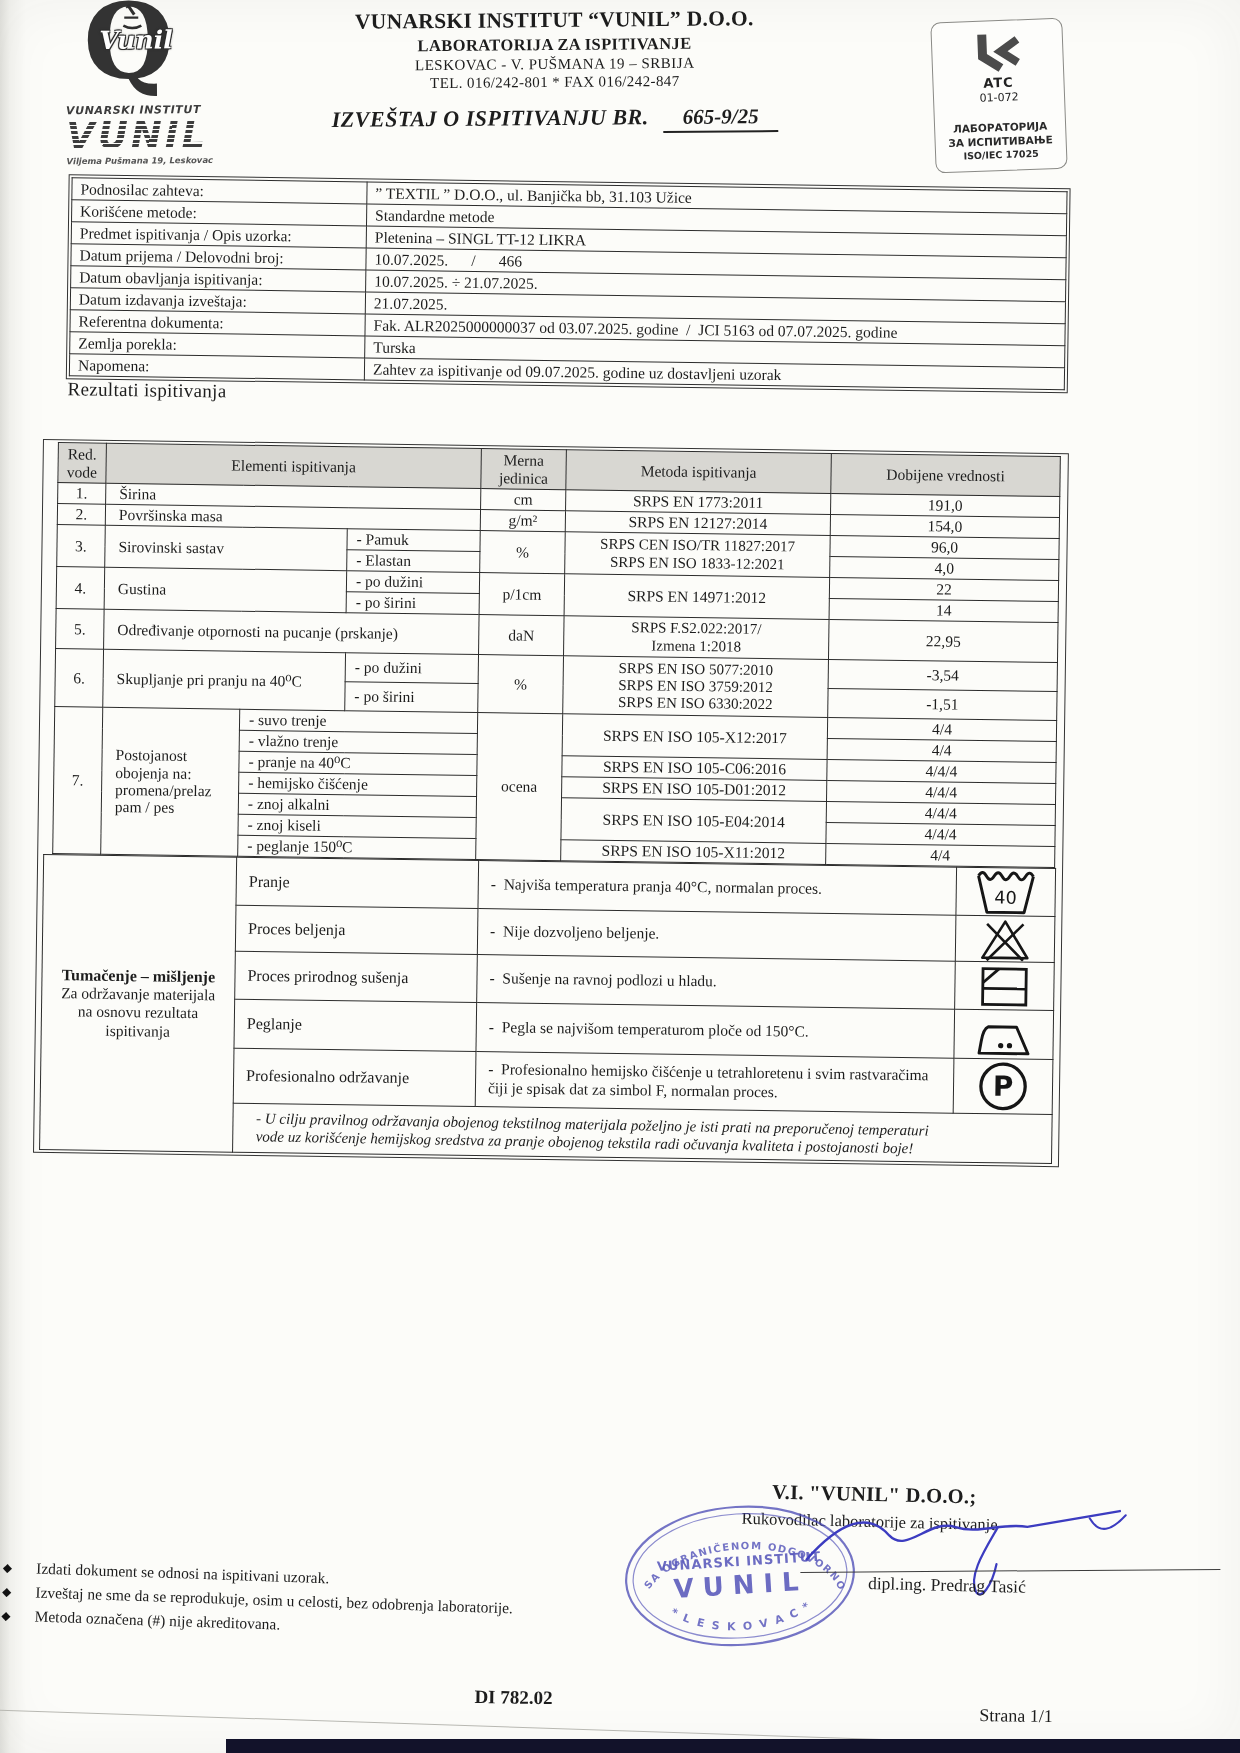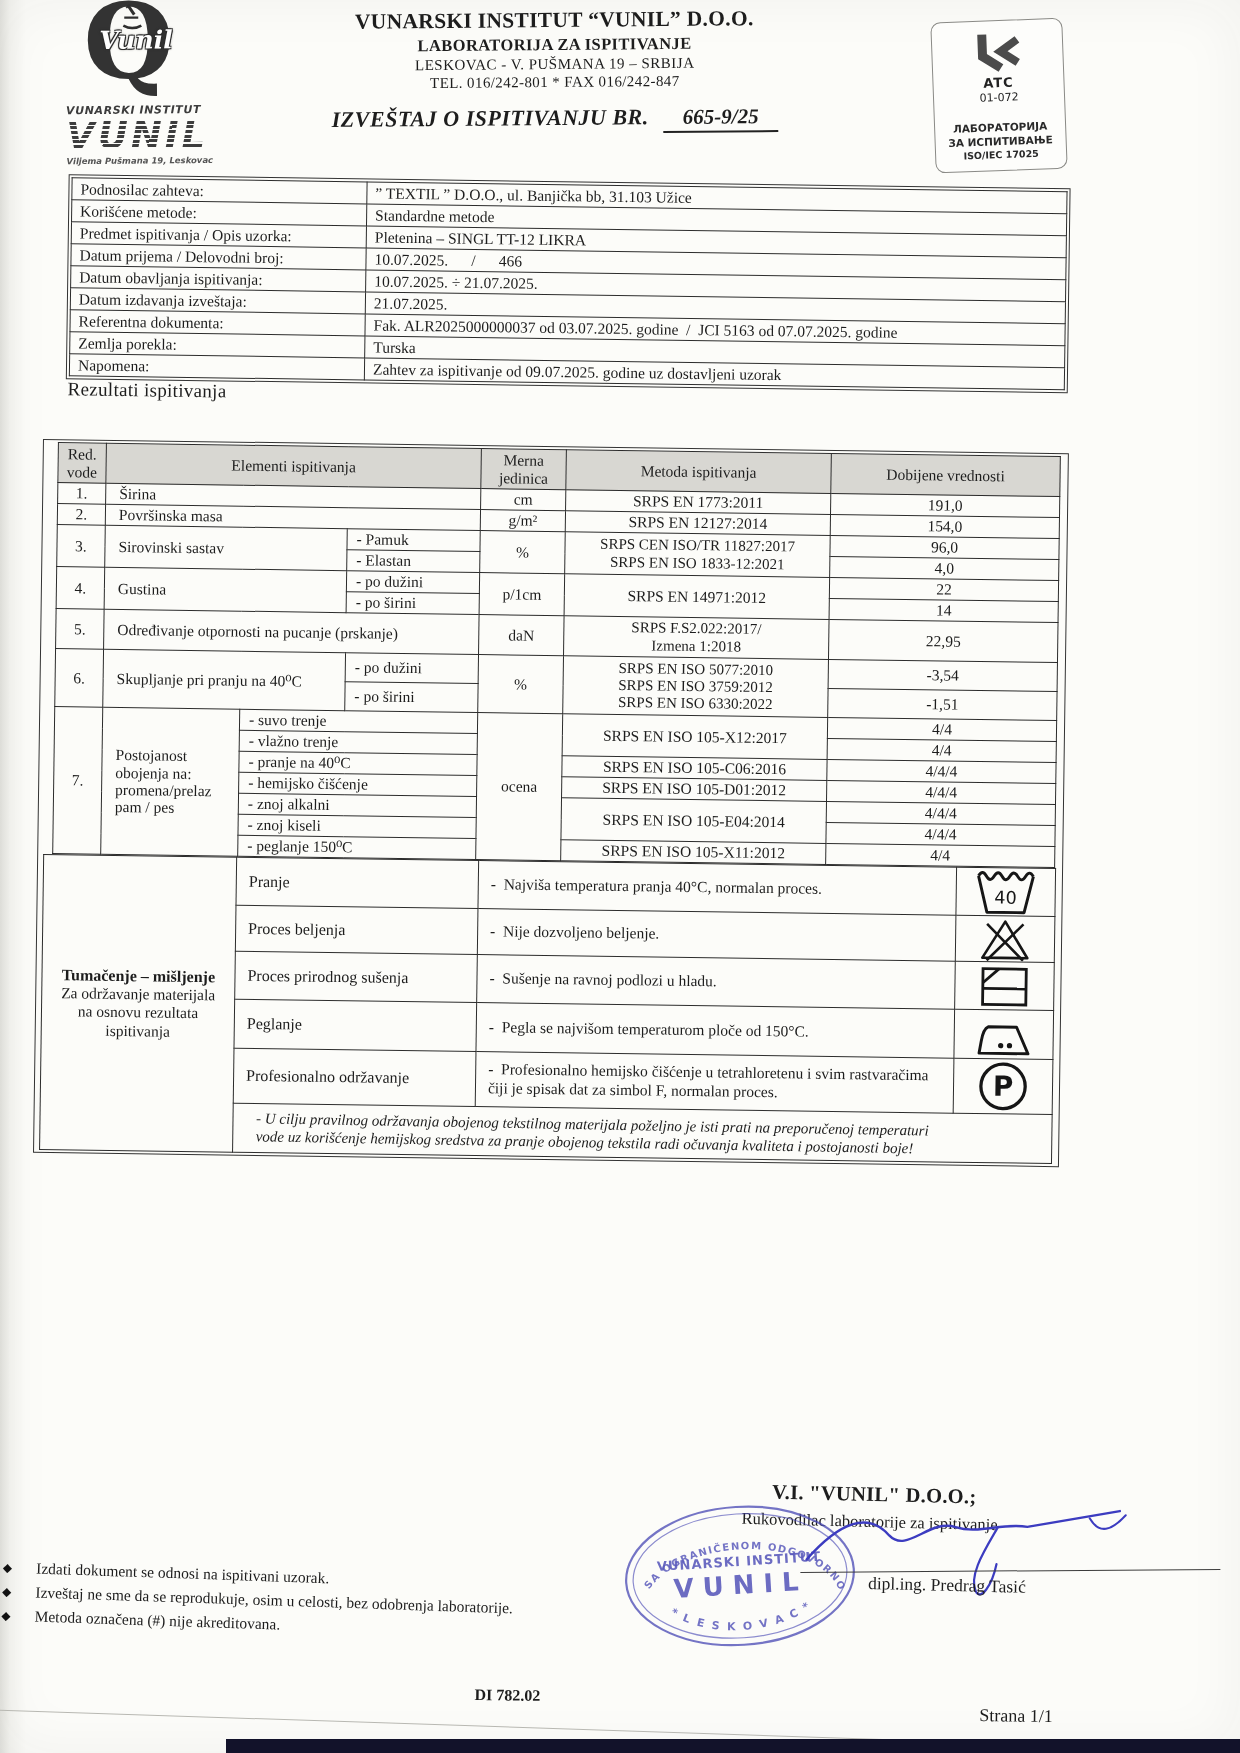--- a/index.html
+++ b/index.html
@@ -90,21 +90,21 @@
   .sig-line{position:absolute;left:182px;top:86px;width:420px;border-top:1.6px solid #3c3c3c;
     transform:rotate(-1.8deg);}
   .sig-name{position:absolute;left:250px;top:92px;font-size:17.5px;}
   .stamp{position:absolute;left:0px;top:22px;transform:rotate(-5deg);opacity:.88;}
   .sig-scribble{position:absolute;left:170px;top:14px;}
 
   .footer-bullets{position:absolute;left:14px;top:1564px;width:660px;transform:rotate(1.1deg);
     transform-origin:0 0;font-size:15.5px;}
   .footer-bullets .b{display:flex;gap:24px;line-height:24px;}
   .diam{font-size:12px;line-height:24px;color:#111;}
-  .doc-code{position:absolute;left:487px;top:1688px;font-weight:bold;font-size:16px;}
+  .doc-code{position:absolute;left:487px;top:1688px;font-weight:bold;font-size:19px;}
   .page-num{position:absolute;left:992px;top:1700px;font-size:18px;}
   .scan-line{position:absolute;left:0;top:1718px;width:1100px;border-top:1px solid #b8b8b2;
     transform:rotate(1.1deg);transform-origin:0 0;}
   .bottom-bar{position:absolute;left:226px;top:1739px;width:1014px;height:14px;background:#12122a;}
 
   .care svg{display:block;margin:0 auto;}
 </style>
 </head>
 <body>
 

